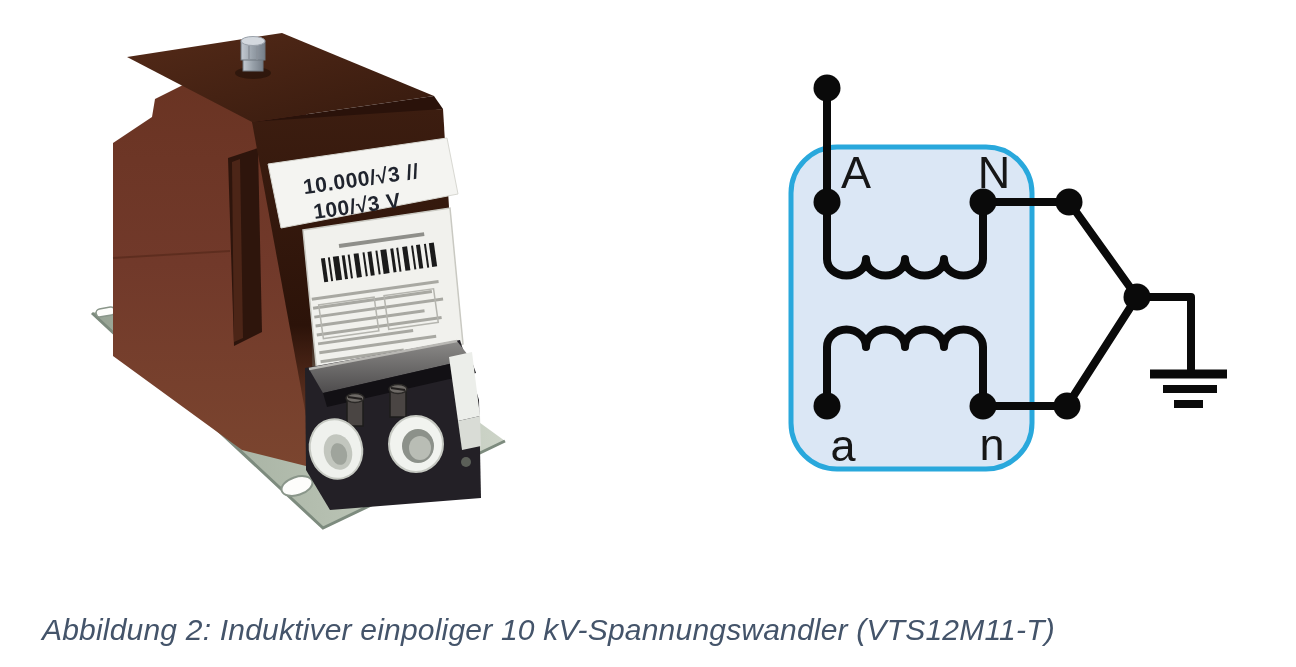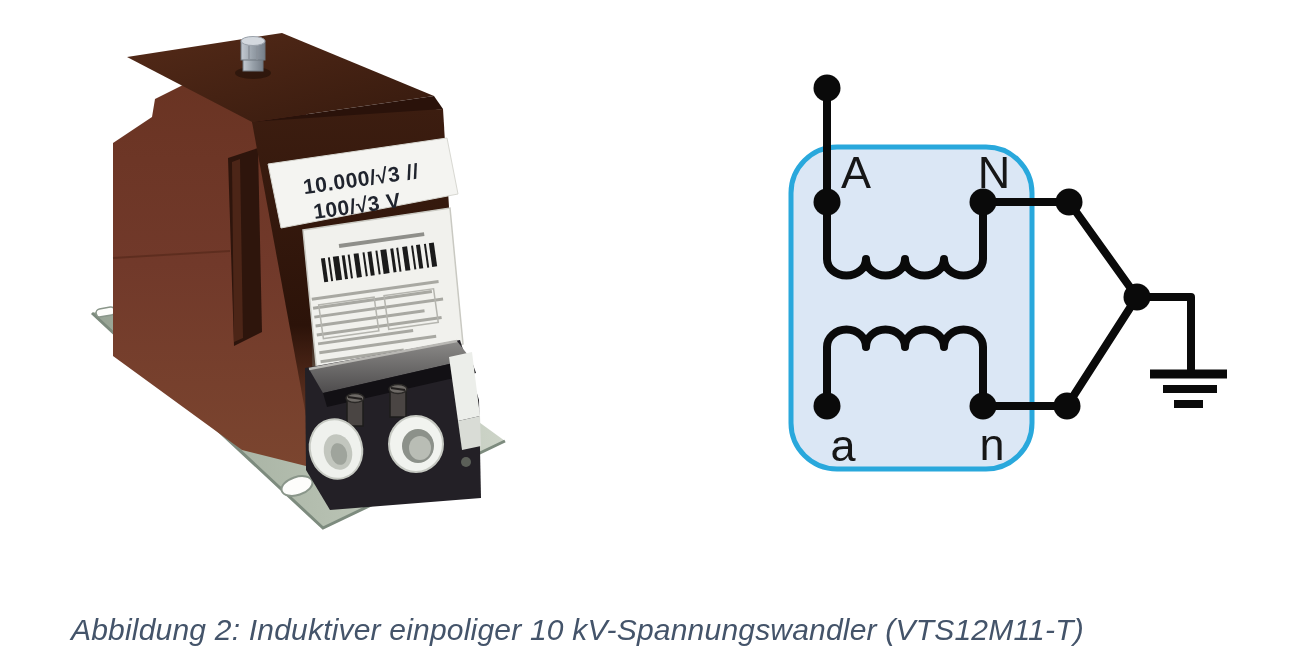--- a/index.html
+++ b/index.html
@@ -3,21 +3,21 @@
 <meta charset="utf-8">
 <style>
   html,body{margin:0;padding:0;background:#ffffff;}
   body{
     width:1296px;height:667px;position:relative;overflow:hidden;
     font-family:"Liberation Sans", sans-serif;
   }
   .photo-wrap{position:absolute;left:60px;top:15px;width:520px;height:545px;}
   .diagram-wrap{position:absolute;left:760px;top:50px;width:520px;height:440px;}
   .caption{
-    position:absolute;left:71px;top:608px;width:1150px;
+    position:absolute;left:42px;top:608px;width:1150px;
     font-style:italic;font-size:30px;line-height:44px;
     color:#44546A;letter-spacing:0.2px;
   }
   svg{display:block;}
   text{font-family:"Liberation Sans", sans-serif;}
   .diag-label{font-size:45px;fill:#161616;}
   .rating-text{font-size:21px;font-weight:700;fill:#20242E;letter-spacing:0.5px;}
 </style>
 </head>
 <body>

